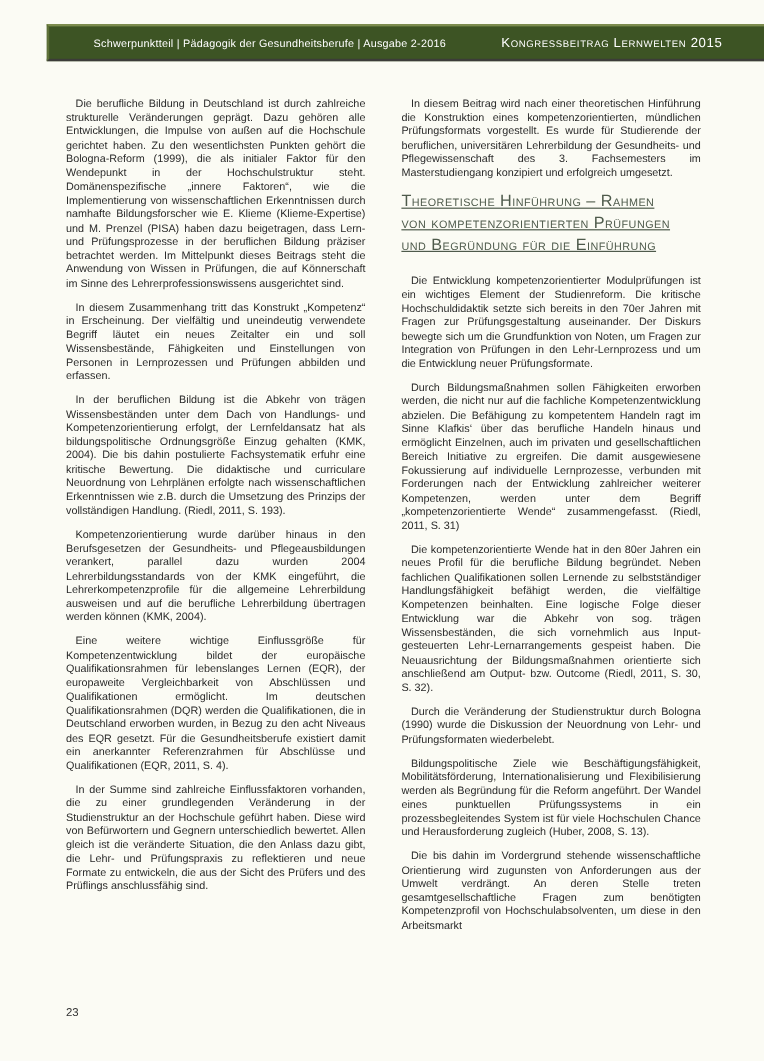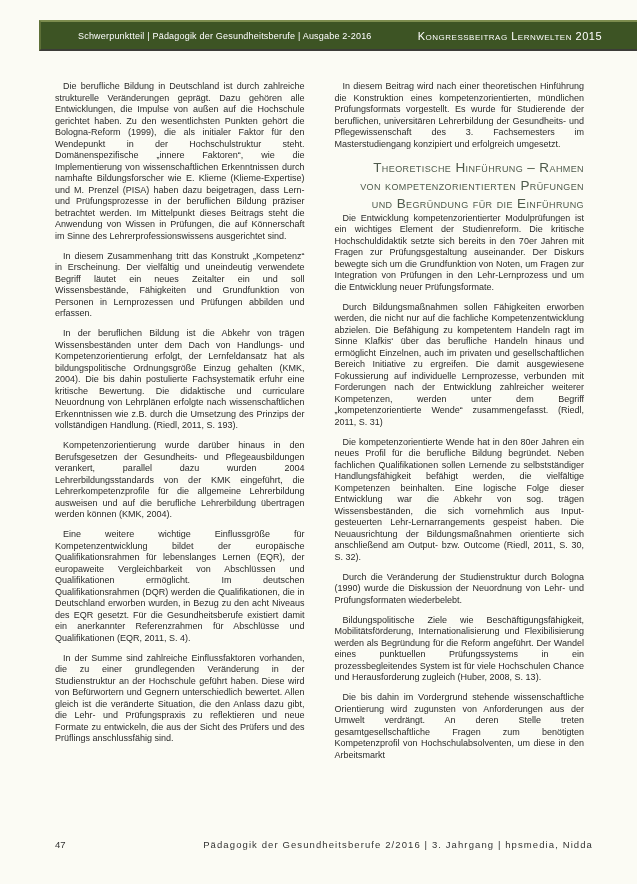--- a/index.html
+++ b/index.html
@@ -65,22 +65,23 @@
   .column p {
     margin: 0 0 8.5px 0;
     text-indent: 8px;
   }
   .section-heading {
     color: #4e5a4b;
     font-size: 13.5px;
     line-height: 18px;
     font-variant: small-caps;
     letter-spacing: 0.4px;
-    margin: 5px 0 0 0;
-    text-align: right;
+    margin: 5px 0 16px 0;
+    text-align: left;
+    text-decoration: underline;
   }
   .section-heading div { white-space: nowrap; }
 
   
   .footer {
     position: absolute;
     left: 55px;
     right: 44px;
     top: 839px;
     display: flex;
@@ -101,21 +102,21 @@
 
   <div class="header-bar">
     <span class="header-left">Schwerpunktteil | Pädagogik der Gesundheitsberufe | Ausgabe 2-2016</span>
     <span class="header-right">Kongressbeitrag Lernwelten 2015</span>
   </div>
 
   <div class="content">
 
     <div class="column">
       <p>Die berufliche Bildung in Deutschland ist durch zahlreiche strukturelle Veränderungen geprägt. Dazu gehören alle Entwicklungen, die Impulse von außen auf die Hochschule gerichtet haben. Zu den wesentlichsten Punkten gehört die Bologna-Reform (1999), die als initialer Faktor für den Wendepunkt in der Hochschulstruktur steht. Domänenspezifische „innere Faktoren“, wie die Implementierung von wissenschaftlichen Erkenntnissen durch namhafte Bildungsforscher wie E. Klieme (Klieme-Expertise) und M. Prenzel (PISA) haben dazu beigetragen, dass Lern- und Prüfungsprozesse in der beruflichen Bildung präziser betrachtet werden. Im Mittelpunkt dieses Beitrags steht die Anwendung von Wissen in Prüfungen, die auf Könnerschaft im Sinne des Lehrerprofessionswissens ausgerichtet sind.</p>
-      <p>In diesem Zusammenhang tritt das Konstrukt „Kompetenz“ in Erscheinung. Der vielfältig und uneindeutig verwendete Begriff läutet ein neues Zeitalter ein und soll Wissensbestände, Fähigkeiten und Grundfunktion von Personen in Lernprozessen und Prüfungen abbilden und erfassen.</p>
+      <p>In diesem Zusammenhang tritt das Konstrukt „Kompetenz“ in Erscheinung. Der vielfältig und uneindeutig verwendete Begriff läutet ein neues Zeitalter ein und soll Wissensbestände, Fähigkeiten und Einstellungen von Personen in Lernprozessen und Prüfungen abbilden und erfassen.</p>
       <p>In der beruflichen Bildung ist die Abkehr von trägen Wissensbeständen unter dem Dach von Handlungs- und Kompetenzorientierung erfolgt, der Lernfeldansatz hat als bildungspolitische Ordnungsgröße Einzug gehalten (KMK, 2004). Die bis dahin postulierte Fachsystematik erfuhr eine kritische Bewertung. Die didaktische und curriculare Neuordnung von Lehrplänen erfolgte nach wissenschaftlichen Erkenntnissen wie z.B. durch die Umsetzung des Prinzips der vollständigen Handlung. (Riedl, 2011, S. 193).</p>
       <p>Kompetenzorientierung wurde darüber hinaus in den Berufsgesetzen der Gesundheits- und Pflegeausbildungen verankert, parallel dazu wurden 2004 Lehrerbildungsstandards von der KMK eingeführt, die Lehrerkompetenzprofile für die allgemeine Lehrerbildung ausweisen und auf die berufliche Lehrerbildung übertragen werden können (KMK, 2004).</p>
       <p>Eine weitere wichtige Einflussgröße für Kompetenzentwicklung bildet der europäische Qualifikationsrahmen für lebenslanges Lernen (EQR), der europaweite Vergleichbarkeit von Abschlüssen und Qualifikationen ermöglicht. Im deutschen Qualifikationsrahmen (DQR) werden die Qualifikationen, die in Deutschland erworben wurden, in Bezug zu den acht Niveaus des EQR gesetzt. Für die Gesundheitsberufe existiert damit ein anerkannter Referenzrahmen für Abschlüsse und Qualifikationen (EQR, 2011, S. 4).</p>
       <p>In der Summe sind zahlreiche Einflussfaktoren vorhanden, die zu einer grundlegenden Veränderung in der Studienstruktur an der Hochschule geführt haben. Diese wird von Befürwortern und Gegnern unterschiedlich bewertet. Allen gleich ist die veränderte Situation, die den Anlass dazu gibt, die Lehr- und Prüfungspraxis zu reflektieren und neue Formate zu entwickeln, die aus der Sicht des Prüfers und des Prüflings anschlussfähig sind.</p>
     </div>
 
     <div class="column">
       <p>In diesem Beitrag wird nach einer theoretischen Hinführung die Konstruktion eines kompetenzorientierten, mündlichen Prüfungsformats vorgestellt. Es wurde für Studierende der beruflichen, universitären Lehrerbildung der Gesundheits- und Pflegewissenschaft des 3. Fachsemesters im Masterstudiengang konzipiert und erfolgreich umgesetzt.</p>
 
       <div class="section-heading">
@@ -128,17 +129,16 @@
       <p>Durch Bildungsmaßnahmen sollen Fähigkeiten erworben werden, die nicht nur auf die fachliche Kompetenzentwicklung abzielen. Die Befähigung zu kompetentem Handeln ragt im Sinne Klafkis‘ über das berufliche Handeln hinaus und ermöglicht Einzelnen, auch im privaten und gesellschaftlichen Bereich Initiative zu ergreifen. Die damit ausgewiesene Fokussierung auf individuelle Lernprozesse, verbunden mit Forderungen nach der Entwicklung zahlreicher weiterer Kompetenzen, werden unter dem Begriff „kompetenzorientierte Wende“ zusammengefasst. (Riedl, 2011, S. 31)</p>
       <p>Die kompetenzorientierte Wende hat in den 80er Jahren ein neues Profil für die berufliche Bildung begründet. Neben fachlichen Qualifikationen sollen Lernende zu selbstständiger Handlungsfähigkeit befähigt werden, die vielfältige Kompetenzen beinhalten. Eine logische Folge dieser Entwicklung war die Abkehr von sog. trägen Wissensbeständen, die sich vornehmlich aus Input-gesteuerten Lehr-Lernarrangements gespeist haben. Die Neuausrichtung der Bildungsmaßnahmen orientierte sich anschließend am Output- bzw. Outcome (Riedl, 2011, S. 30, S. 32).</p>
       <p>Durch die Veränderung der Studienstruktur durch Bologna (1990) wurde die Diskussion der Neuordnung von Lehr- und Prüfungsformaten wiederbelebt.</p>
       <p>Bildungspolitische Ziele wie Beschäftigungsfähigkeit, Mobilitätsförderung, Internationalisierung und Flexibilisierung werden als Begründung für die Reform angeführt. Der Wandel eines punktuellen Prüfungssystems in ein prozessbegleitendes System ist für viele Hochschulen Chance und Herausforderung zugleich (Huber, 2008, S. 13).</p>
       <p>Die bis dahin im Vordergrund stehende wissenschaftliche Orientierung wird zugunsten von Anforderungen aus der Umwelt verdrängt. An deren Stelle treten gesamtgesellschaftliche Fragen zum benötigten Kompetenzprofil von Hochschulabsolventen, um diese in den Arbeitsmarkt</p>
     </div>
 
   </div>
 
   <div class="footer">
-    <span class="footer-page-number">47</span>
-    <span class="footer-journal">Pädagogik der Gesundheitsberufe 2/2016  |  3. Jahrgang  |  hpsmedia, Nidda</span>
+    <span class="footer-page-number">23</span>
   </div>
 
 </div>
 
 </body></html>

